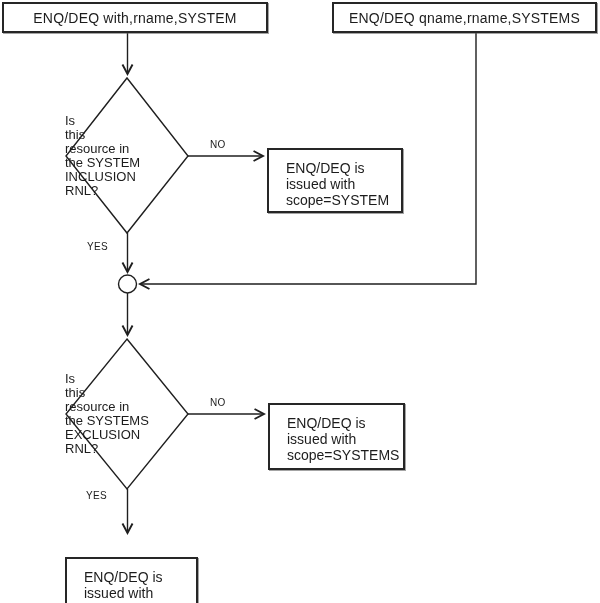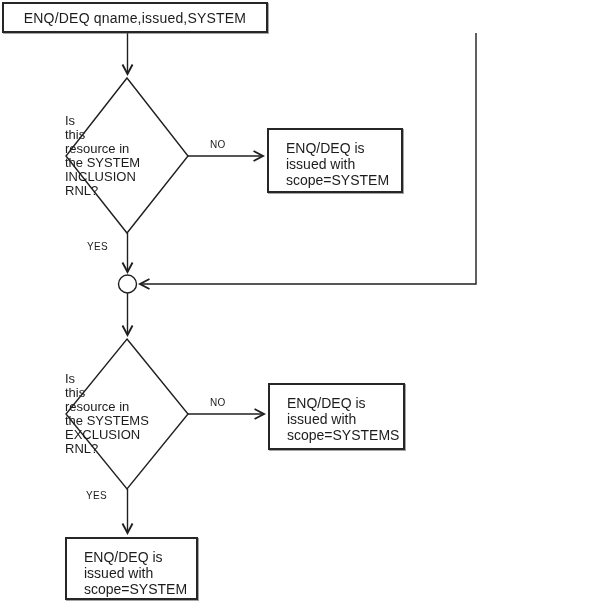--- a/index.html
+++ b/index.html
@@ -25,20 +25,21 @@
     align-items: center;
     justify-content: center;
     font-size: 14px;
     letter-spacing: 0.2px;
   }
   .node.outcome {
     font-size: 14px;
     line-height: 16px;
     padding: 10px 6px 0 17px;
     white-space: pre-line;
+    margin-top: 20px;
   }
   .diamond-text {
     position: absolute;
     width: 124px;
     font-size: 13px;
     line-height: 14px;
     white-space: pre-line;
   }
   .edge-label {
     position: absolute;
@@ -72,22 +73,23 @@
 
     <line x1="127.5" y1="293" x2="127.5" y2="335" stroke="#1f1f1f" stroke-width="1.4" marker-end="url(#arrow)"></line>
 
     <polygon points="127,339 188,414 127,489 66,414" fill="#ffffff" stroke="#1f1f1f" stroke-width="1.4"></polygon>
 
     <line x1="188" y1="414" x2="264" y2="414" stroke="#1f1f1f" stroke-width="1.4" marker-end="url(#arrow)"></line>
 
     <line x1="127.5" y1="489" x2="127.5" y2="533" stroke="#1f1f1f" stroke-width="1.4" marker-end="url(#arrow)"></line>
   </svg>
 
-  <div class="node title" style="left:2px; top:2px; width:266px; height:31px;">ENQ/DEQ qname,issued,SYSTEM</div>
+  <div class="node title" style="left:2px; top:2px; width:266px; height:31px;">ENQ/DEQ with,rname,SYSTEM</div>
 
+  <div class="node title" style="left:332px; top:2px; width:265px; height:31px;">ENQ/DEQ qname,rname,SYSTEMS</div>
 
   <div class="diamond-text" style="left:65px; top:114px;">Is
 this
 resource in
 the SYSTEM
 INCLUSION
 RNL?</div>
 
   <div class="diamond-text" style="left:65px; top:372px;">Is
 this

